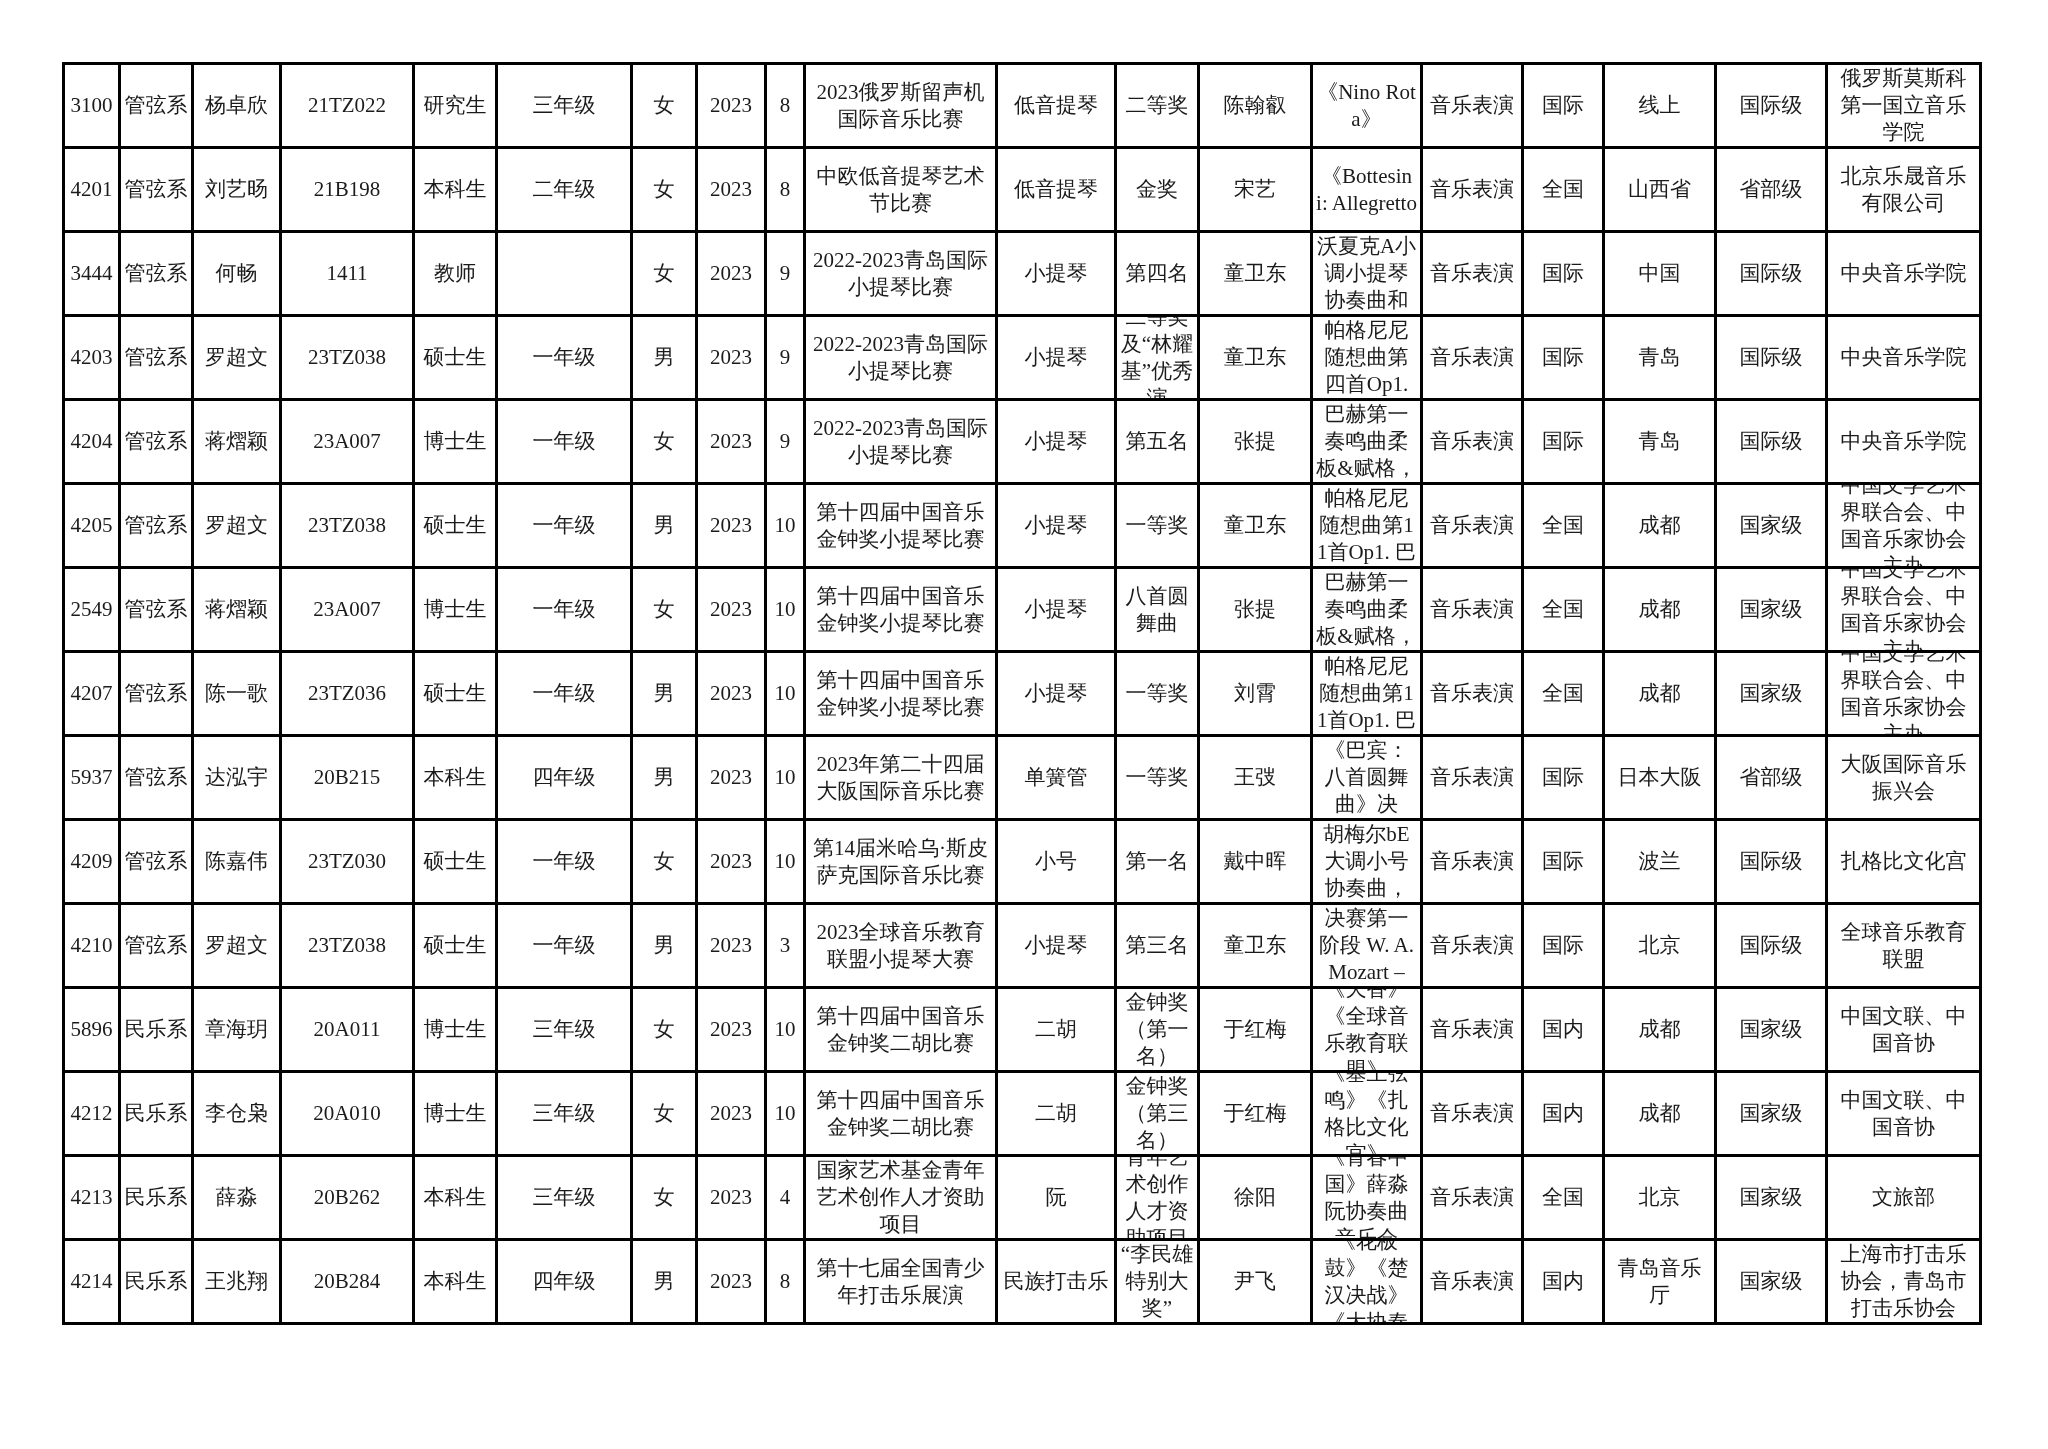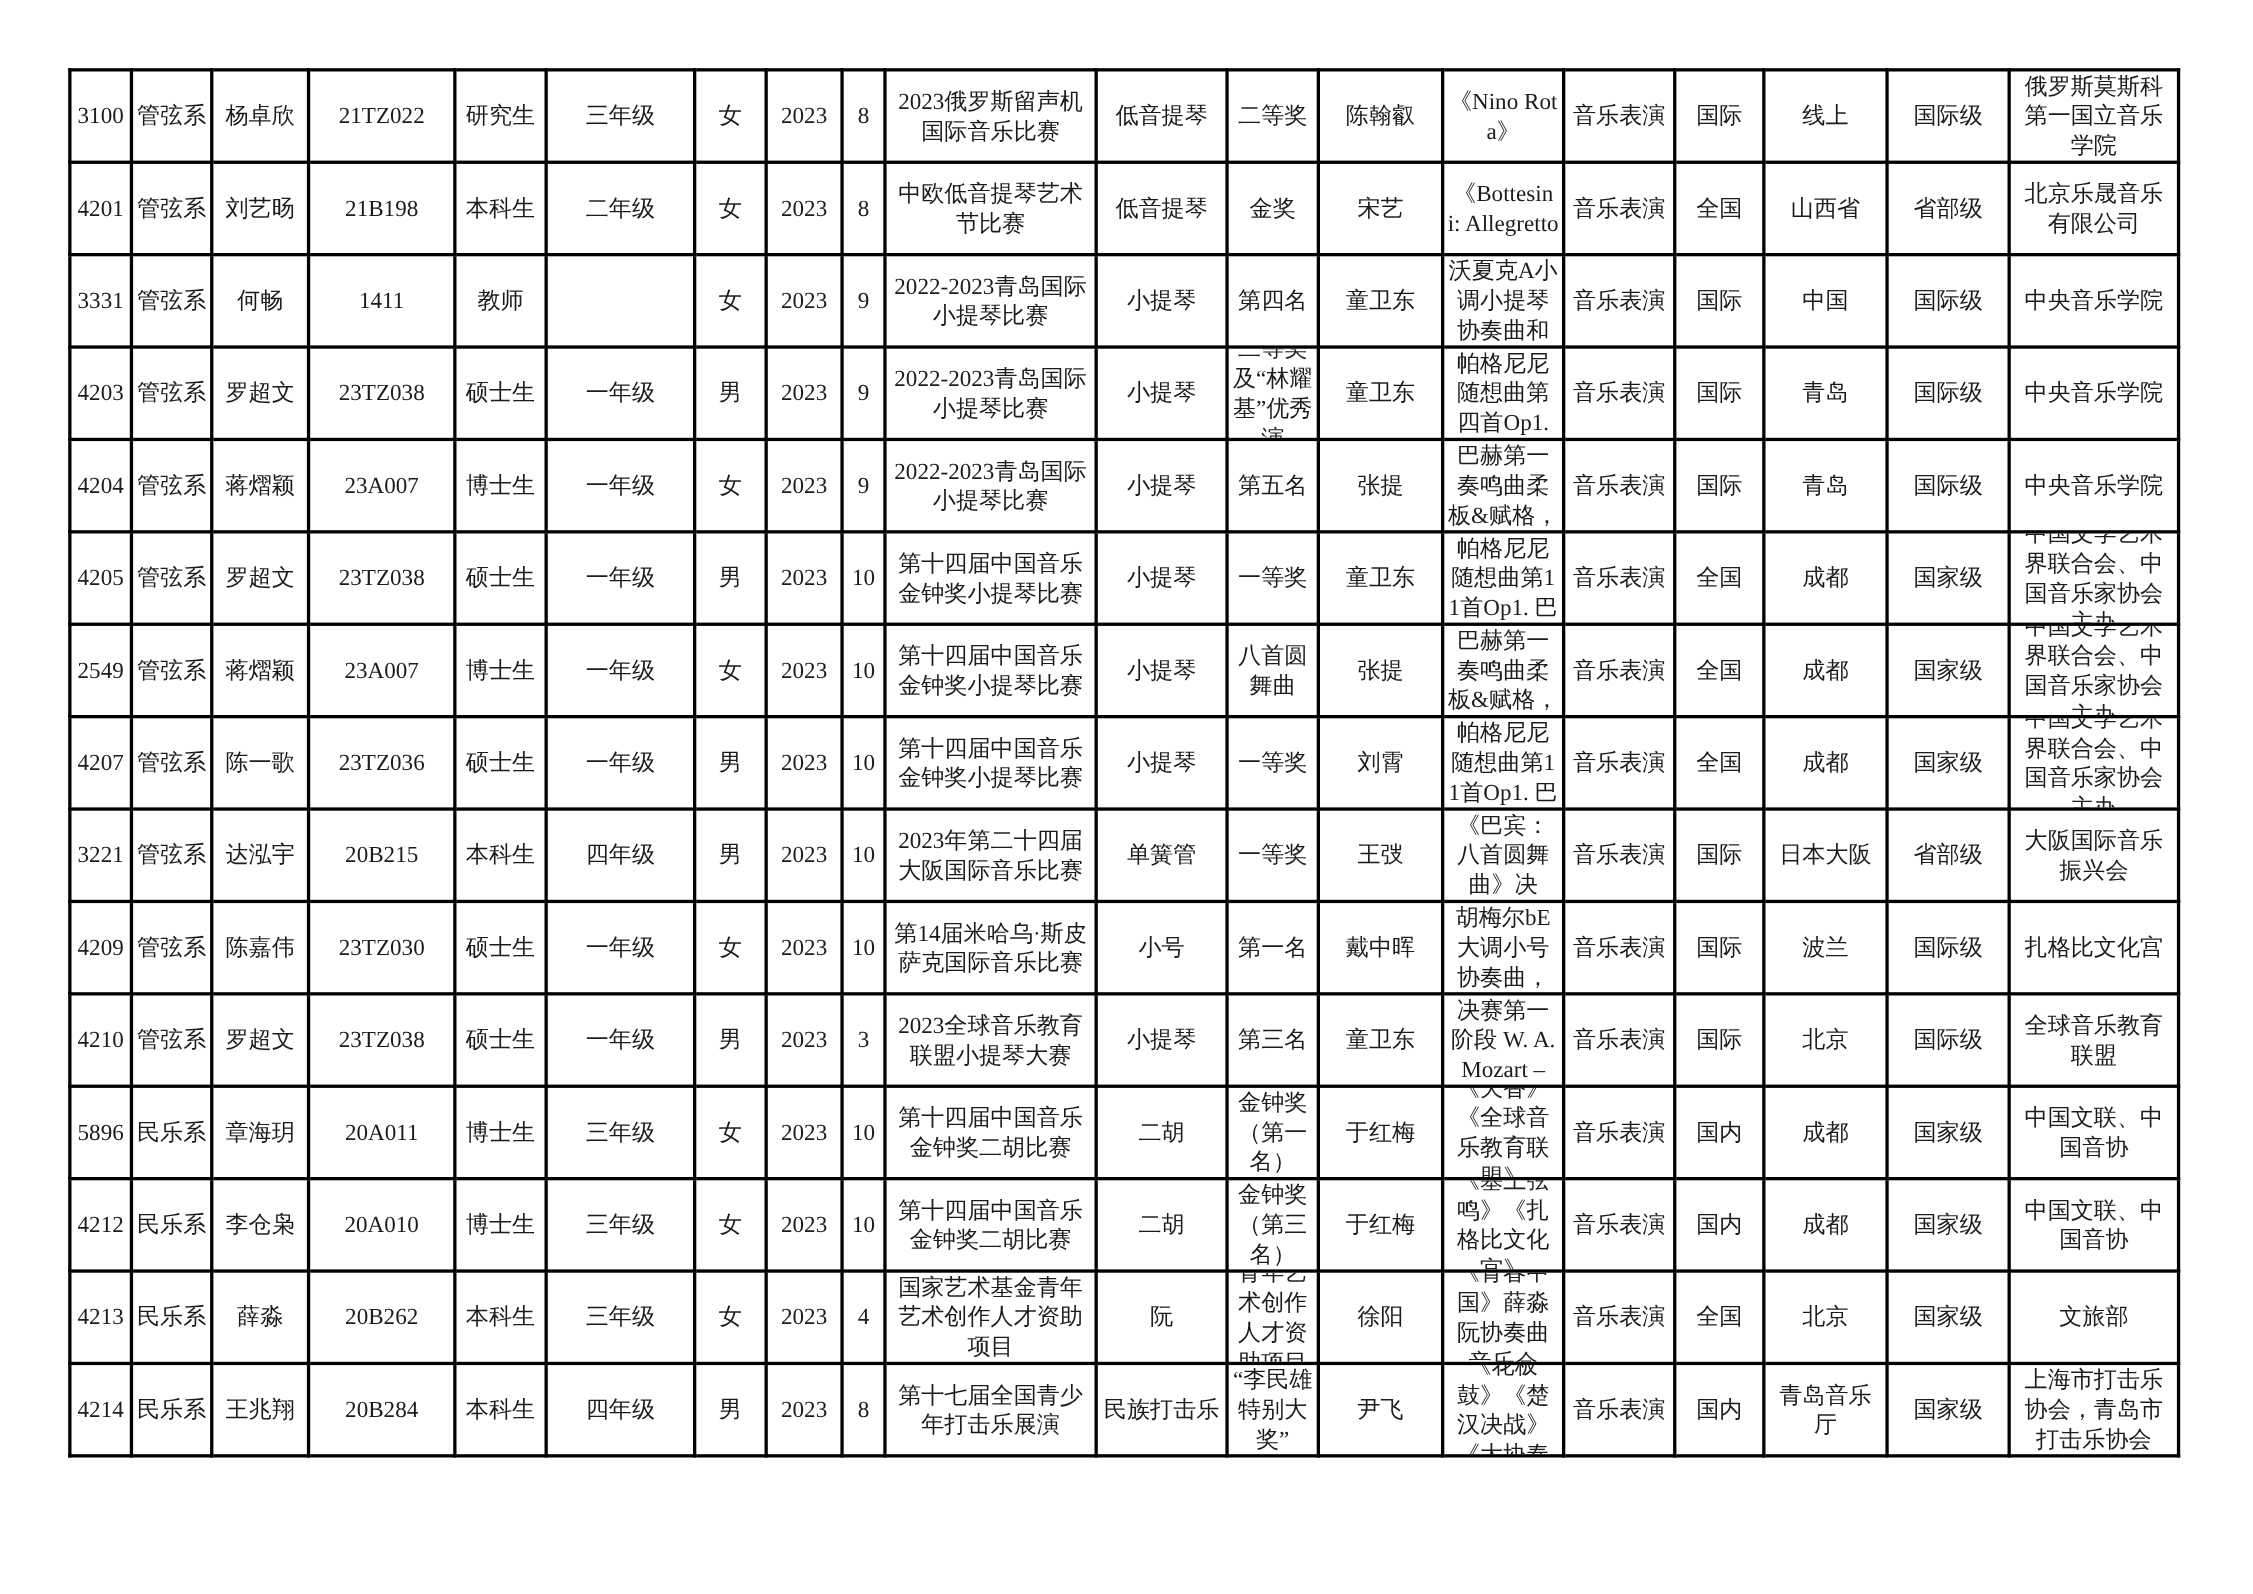--- a/index.html
+++ b/index.html
@@ -254,21 +254,21 @@
           </td>
           <td>
             <div class="cell">
               <span>北京乐晟音乐有限公司</span>
             </div>
           </td>
         </tr>
         <tr>
           <td>
             <div class="cell">
-              <span>3331</span>
+              <span>3444</span>
             </div>
           </td>
           <td>
             <div class="cell">
               <span>管弦系</span>
             </div>
           </td>
           <td>
             <div class="cell">
               <span>何畅</span>
@@ -836,21 +836,21 @@
           </td>
           <td>
             <div class="cell">
               <span>中国文学艺术界联合会、中国音乐家协会主办</span>
             </div>
           </td>
         </tr>
         <tr>
           <td>
             <div class="cell">
-              <span>3221</span>
+              <span>5937</span>
             </div>
           </td>
           <td>
             <div class="cell">
               <span>管弦系</span>
             </div>
           </td>
           <td>
             <div class="cell">
               <span>达泓宇</span>

